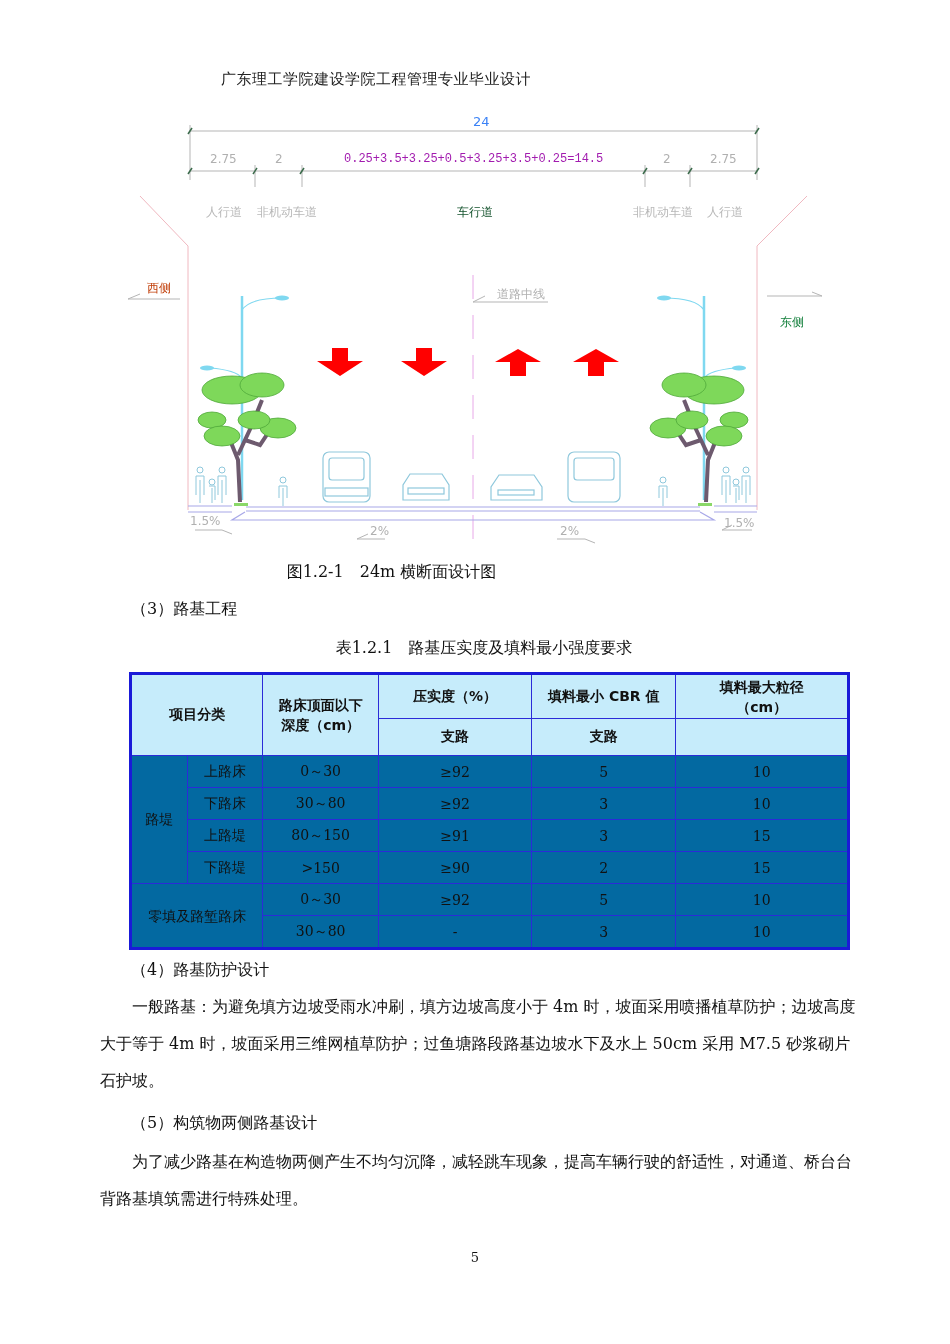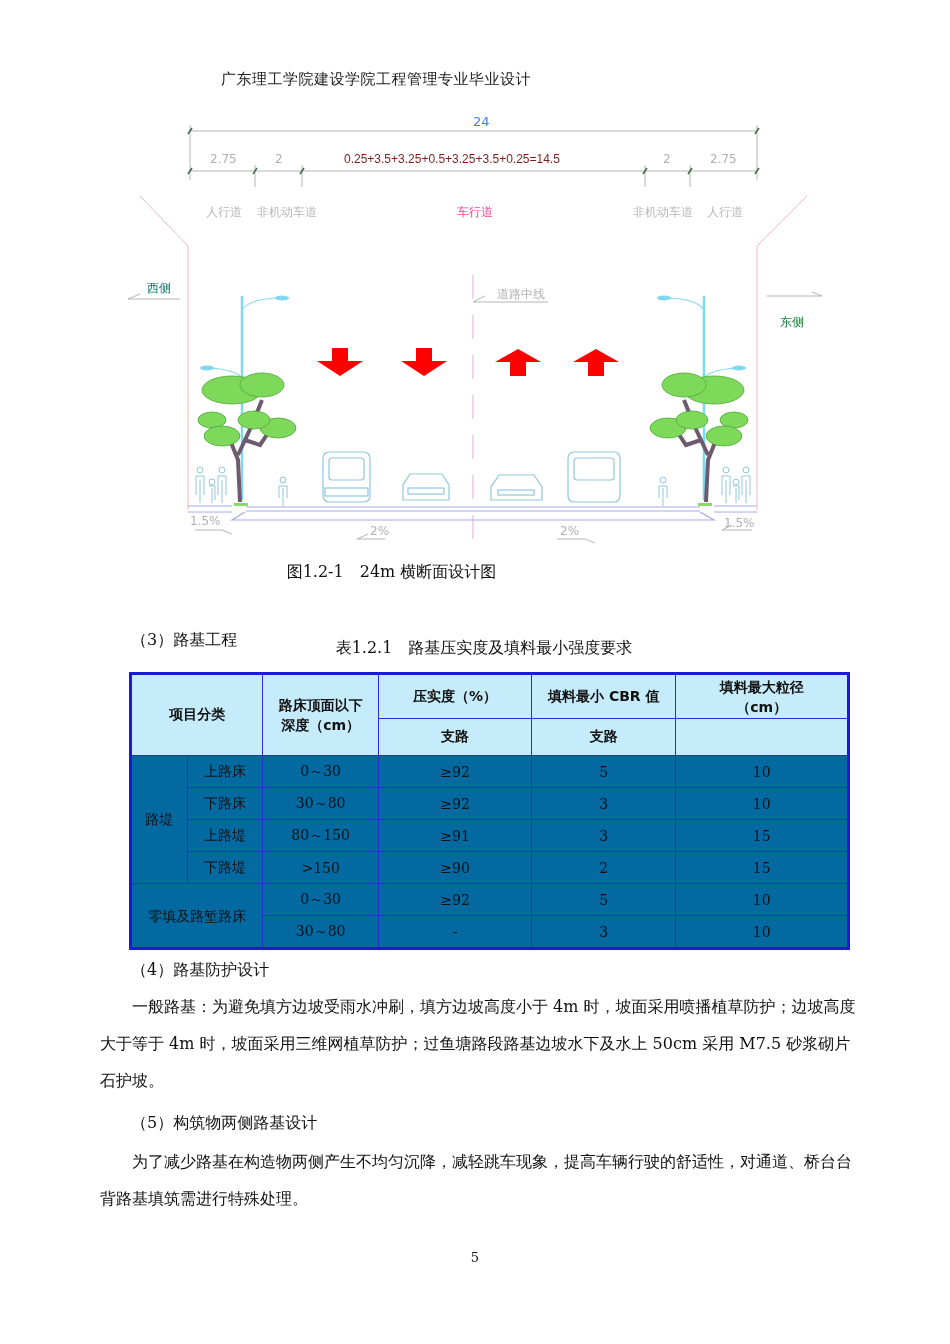--- a/index.html
+++ b/index.html
@@ -152,43 +152,43 @@
         <polyline points="357,539 368,534"></polyline>
       <polyline points="557,539 585,539 595,543"></polyline>
       <polyline points="722,530 752,530"></polyline>
         <polyline points="722,530 732,525"></polyline>
     </g>
   </svg>
 
   <div class="abs" style="left:353px;top:4px;font-size:13px;color:#3b82f6;font-family:'DejaVu Sans',sans-serif;">24</div>
   <div class="abs" style="left:90px;top:42px;font-size:12px;color:#b0b0b0;font-family:'DejaVu Sans',sans-serif;">2.75</div>
   <div class="abs" style="left:155px;top:42px;font-size:12px;color:#b0b0b0;font-family:'DejaVu Sans',sans-serif;">2</div>
-  <div class="abs" style="left:224px;top:42px;font-size:12px;color:#7f1d1d;font-family:Liberation Sans, sans-serif;">0.25+3.5+3.25+0.5+3.25+3.5+0.25=14.5</div>
+  <div class="abs" style="left:224px;top:42px;font-size:12px;color:#a21caf;font-family:Liberation Mono, monospace;">0.25+3.5+3.25+0.5+3.25+3.5+0.25=14.5</div>
   <div class="abs" style="left:543px;top:42px;font-size:12px;color:#b0b0b0;font-family:'DejaVu Sans',sans-serif;">2</div>
   <div class="abs" style="left:590px;top:42px;font-size:12px;color:#b0b0b0;font-family:'DejaVu Sans',sans-serif;">2.75</div>
 
   <div class="abs" style="left:86px;top:94px;font-size:12px;color:#b8b8b8;">人行道</div>
   <div class="abs" style="left:137px;top:94px;font-size:12px;color:#b8b8b8;">非机动车道</div>
-  <div class="abs" style="left:337px;top:94px;font-size:12px;color:#ec4899;">车行道</div>
+  <div class="abs" style="left:337px;top:94px;font-size:12px;color:#14532d;">车行道</div>
   <div class="abs" style="left:513px;top:94px;font-size:12px;color:#b8b8b8;">非机动车道</div>
   <div class="abs" style="left:587px;top:94px;font-size:12px;color:#b8b8b8;">人行道</div>
 
-  <div class="abs" style="left:27px;top:170px;font-size:12px;color:#0f766e;">西侧</div>
+  <div class="abs" style="left:27px;top:170px;font-size:12px;color:#c2410c;">西侧</div>
   <div class="abs" style="left:660px;top:156px;font-size:12px;color:#15803d;margin-top:48px;">东侧</div>
   <div class="abs" style="left:377px;top:176px;font-size:12px;color:#b0b0b0;">道路中线</div>
 
   <div class="abs" style="left:70px;top:404px;font-size:12px;color:#b0b0b0;font-family:'DejaVu Sans',sans-serif;">1.5%</div>
   <div class="abs" style="left:250px;top:414px;font-size:12px;color:#b0b0b0;font-family:'DejaVu Sans',sans-serif;">2%</div>
   <div class="abs" style="left:440px;top:414px;font-size:12px;color:#b0b0b0;font-family:'DejaVu Sans',sans-serif;">2%</div>
   <div class="abs" style="left:604px;top:406px;font-size:12px;color:#b0b0b0;font-family:'DejaVu Sans',sans-serif;">1.5%</div>
 </div>
 
 <div class="abs caption">图1.2-1　24m 横断面设计图</div>
 
-<div class="abs h3" style="left:131px;top:599px;margin-top:31px;">（3）路基工程</div>
+<div class="abs h3" style="left:131px;top:599px;">（3）路基工程</div>
 
 <div class="abs tbl-title">表1.2.1　路基压实度及填料最小强度要求</div>
 
 <table class="spec">
   <colgroup>
     <col style="width:57px">
       <col style="width:76px">
       <col style="width:116px">
       <col style="width:154px">
       <col style="width:145px">

